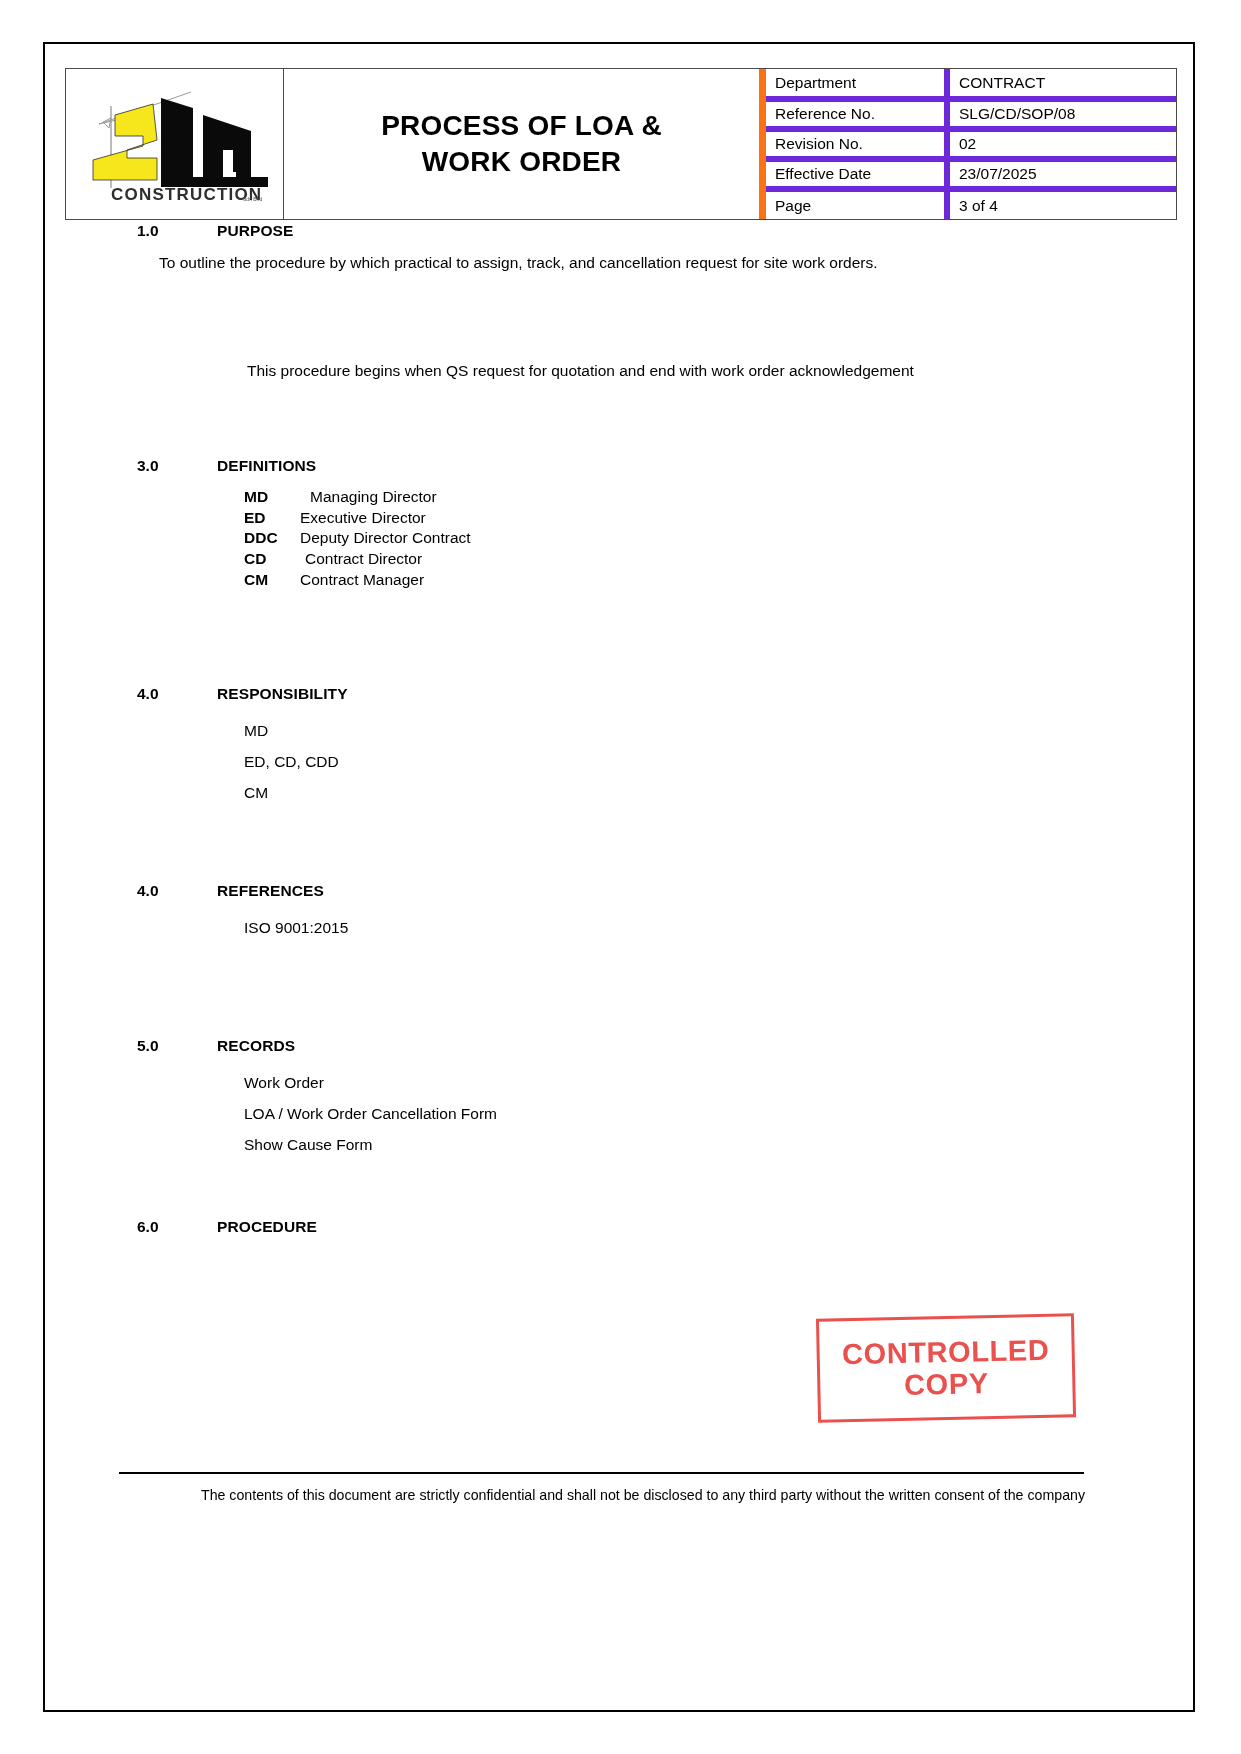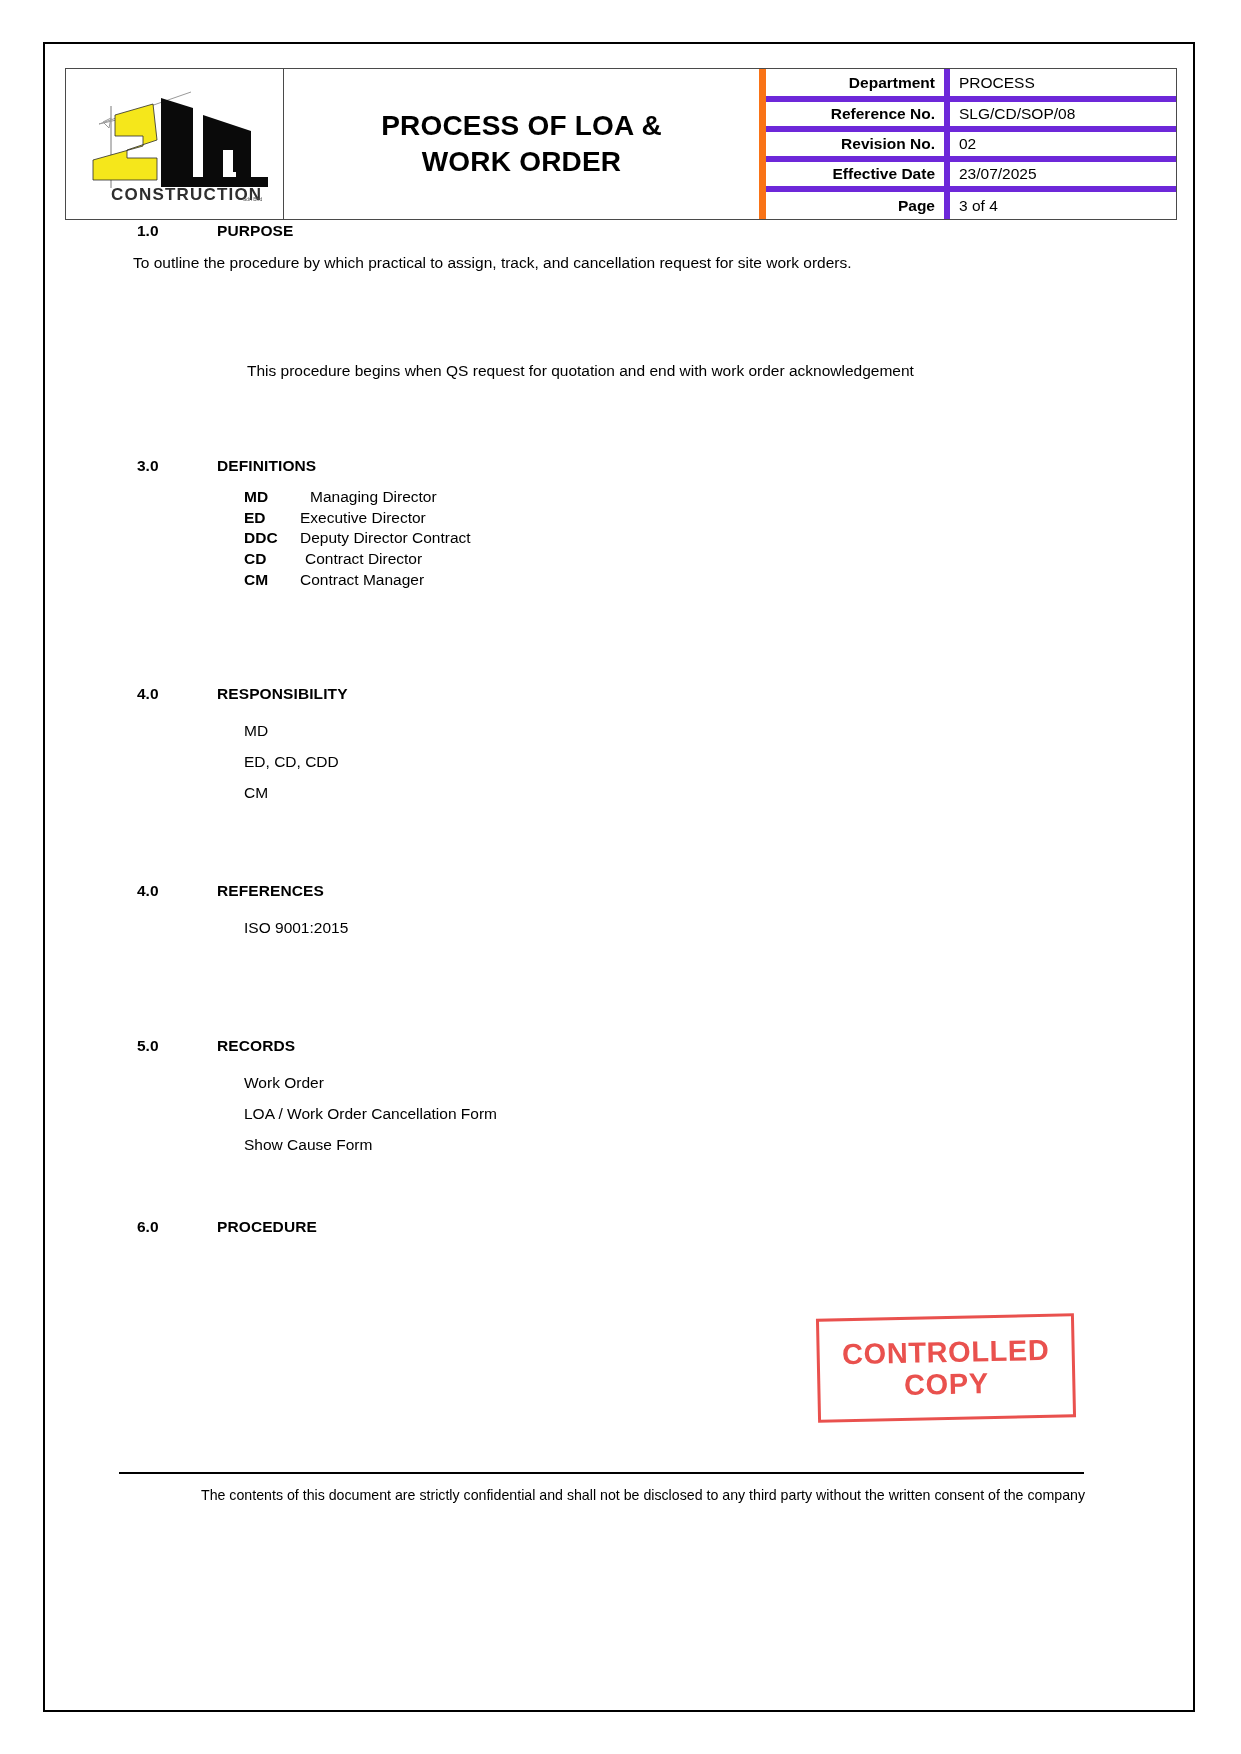--- a/index.html
+++ b/index.html
@@ -97,22 +97,21 @@
   .meta-table tr { height: 30px; }
   .meta-table td {
     border: 6px solid #6d28d9;
     padding: 2px 9px;
     font-size: 15.5px;
     vertical-align: middle;
     line-height: 1.15;
   }
   .meta-table td.k {
     width: 160px;
-    font-weight: bold;
-    text-align: right;
+    font-weight: normal;
   }
   .meta-table td.v {
     font-weight: normal;
   }
   .meta-table tr:first-child td { border-top: none; }
   .meta-table tr:last-child td { border-bottom: none; }
   .meta-table td:last-child { border-right: none; }
   .meta-table td:first-child { border-left: none; }
 
   
@@ -135,21 +134,21 @@
     font-weight: bold;
     flex: 0 0 auto;
   }
   .sec-title {
     font-size: 15.5px;
     font-weight: bold;
     letter-spacing: 0.1px;
   }
 
   .sec-body {
-    margin-left: 74px;
+    margin-left: 100px;
     font-size: 15.5px;
     line-height: 1.45;
   }
   .sec-body.indent-extra { margin-left: 188px; }
 
   .gap-lg { height: 74px; }
   .gap-md { height: 58px; }
   .gap-sm { height: 20px; }
   .gap-xs { height: 12px; }
 
@@ -263,21 +262,21 @@
           <div>PROCESS OF LOA &amp;</div>
           <div>WORK ORDER</div>
         </div>
       </div>
 
       <div class="meta-cell">
         <table class="meta-table">
           <tbody>
             <tr>
               <td class="k">Department</td>
-              <td class="v">PROCESS</td>
+              <td class="v">CONTRACT</td>
             </tr>
             <tr>
               <td class="k">Reference No.</td>
               <td class="v">SLG/CD/SOP/08</td>
             </tr>
             <tr>
               <td class="k">Revision No.</td>
               <td class="v">02</td>
             </tr>
             <tr>

